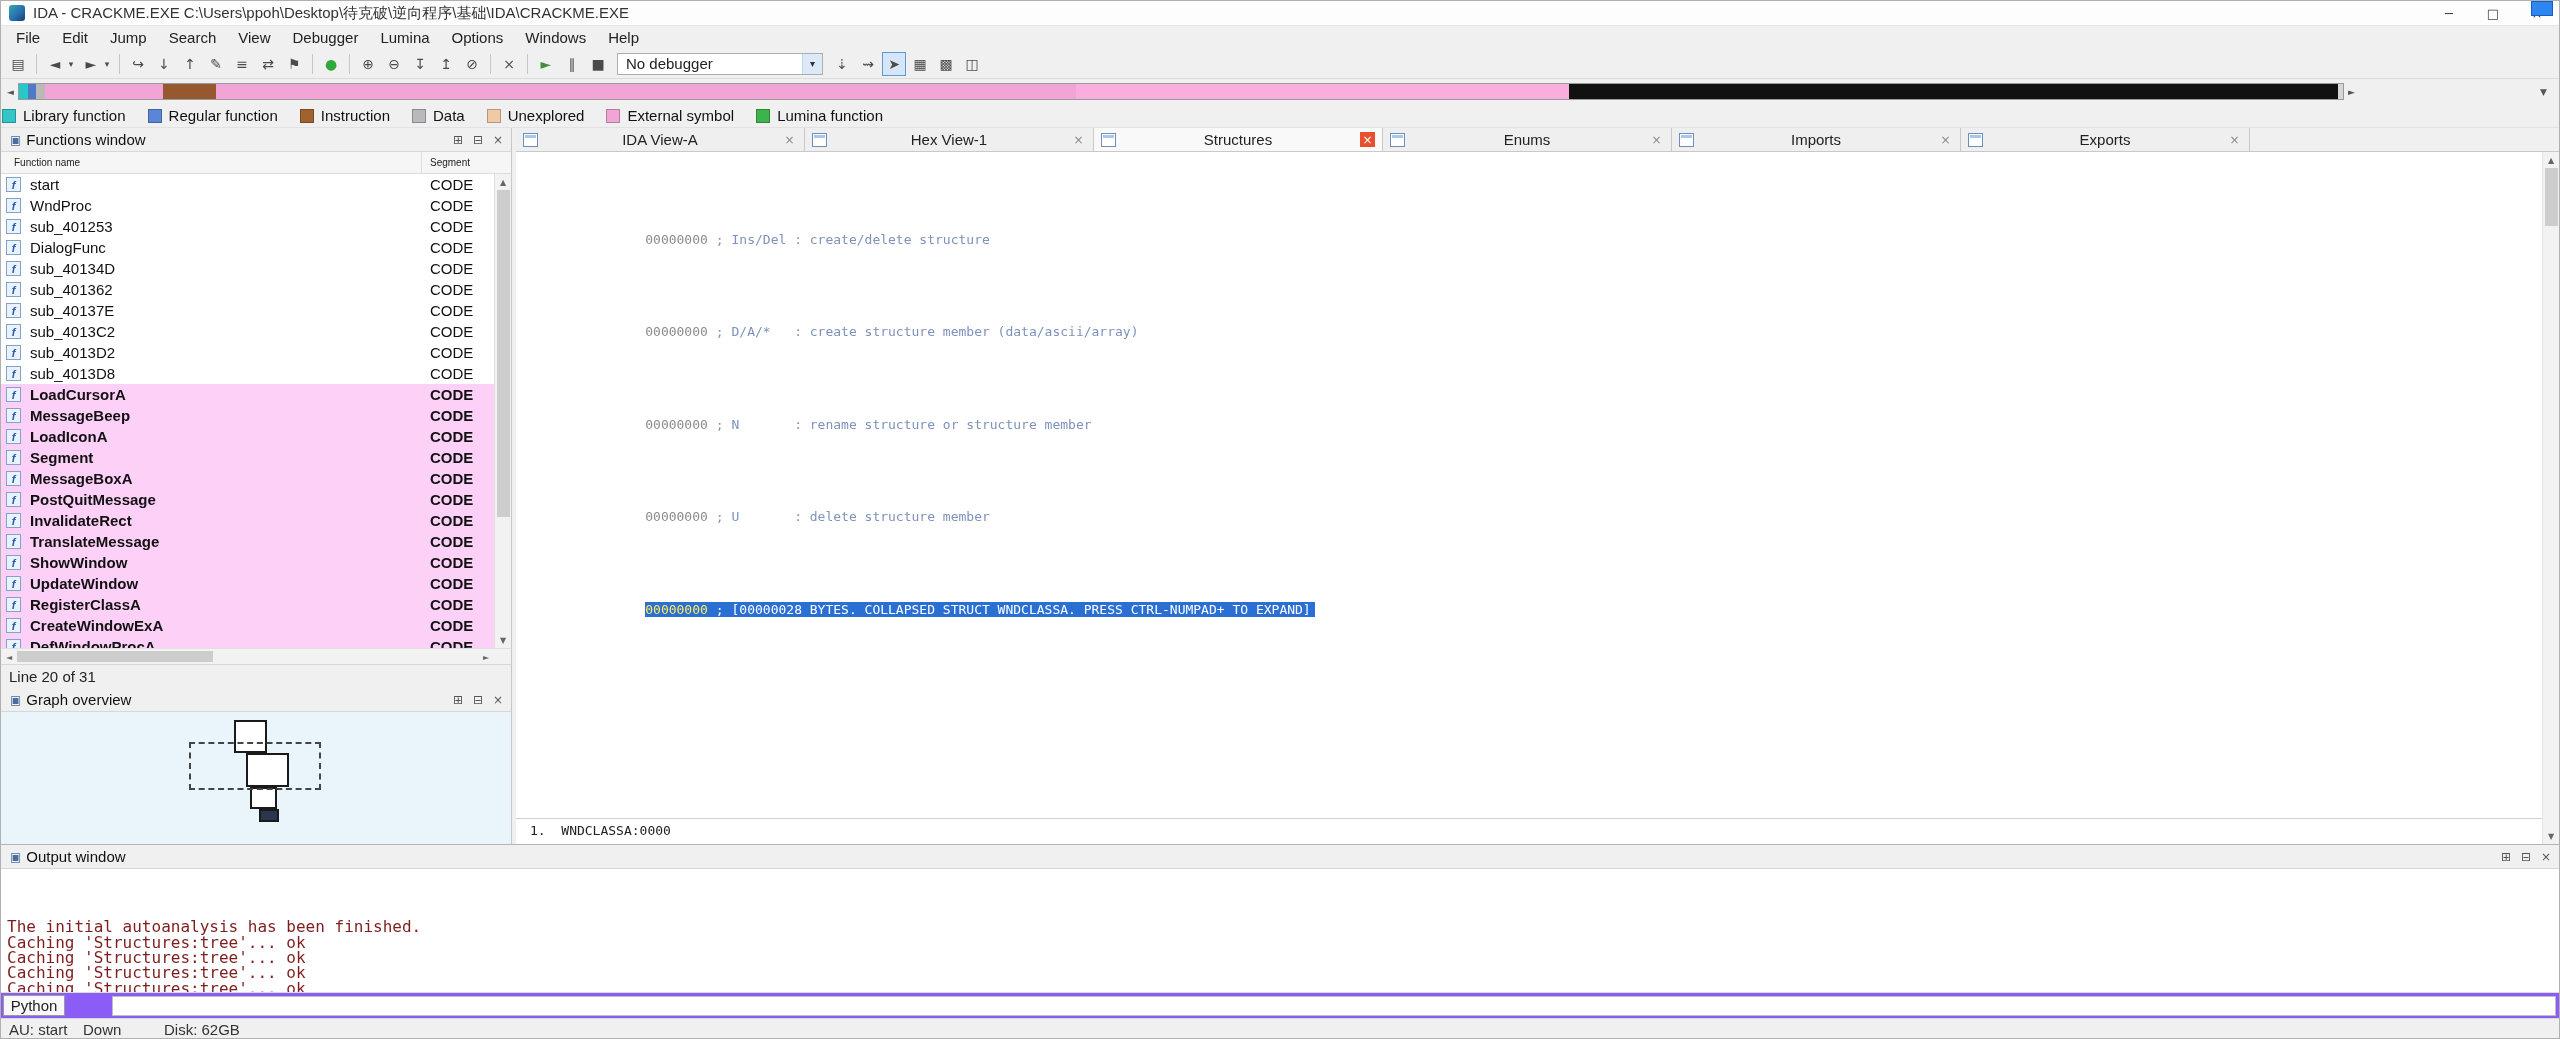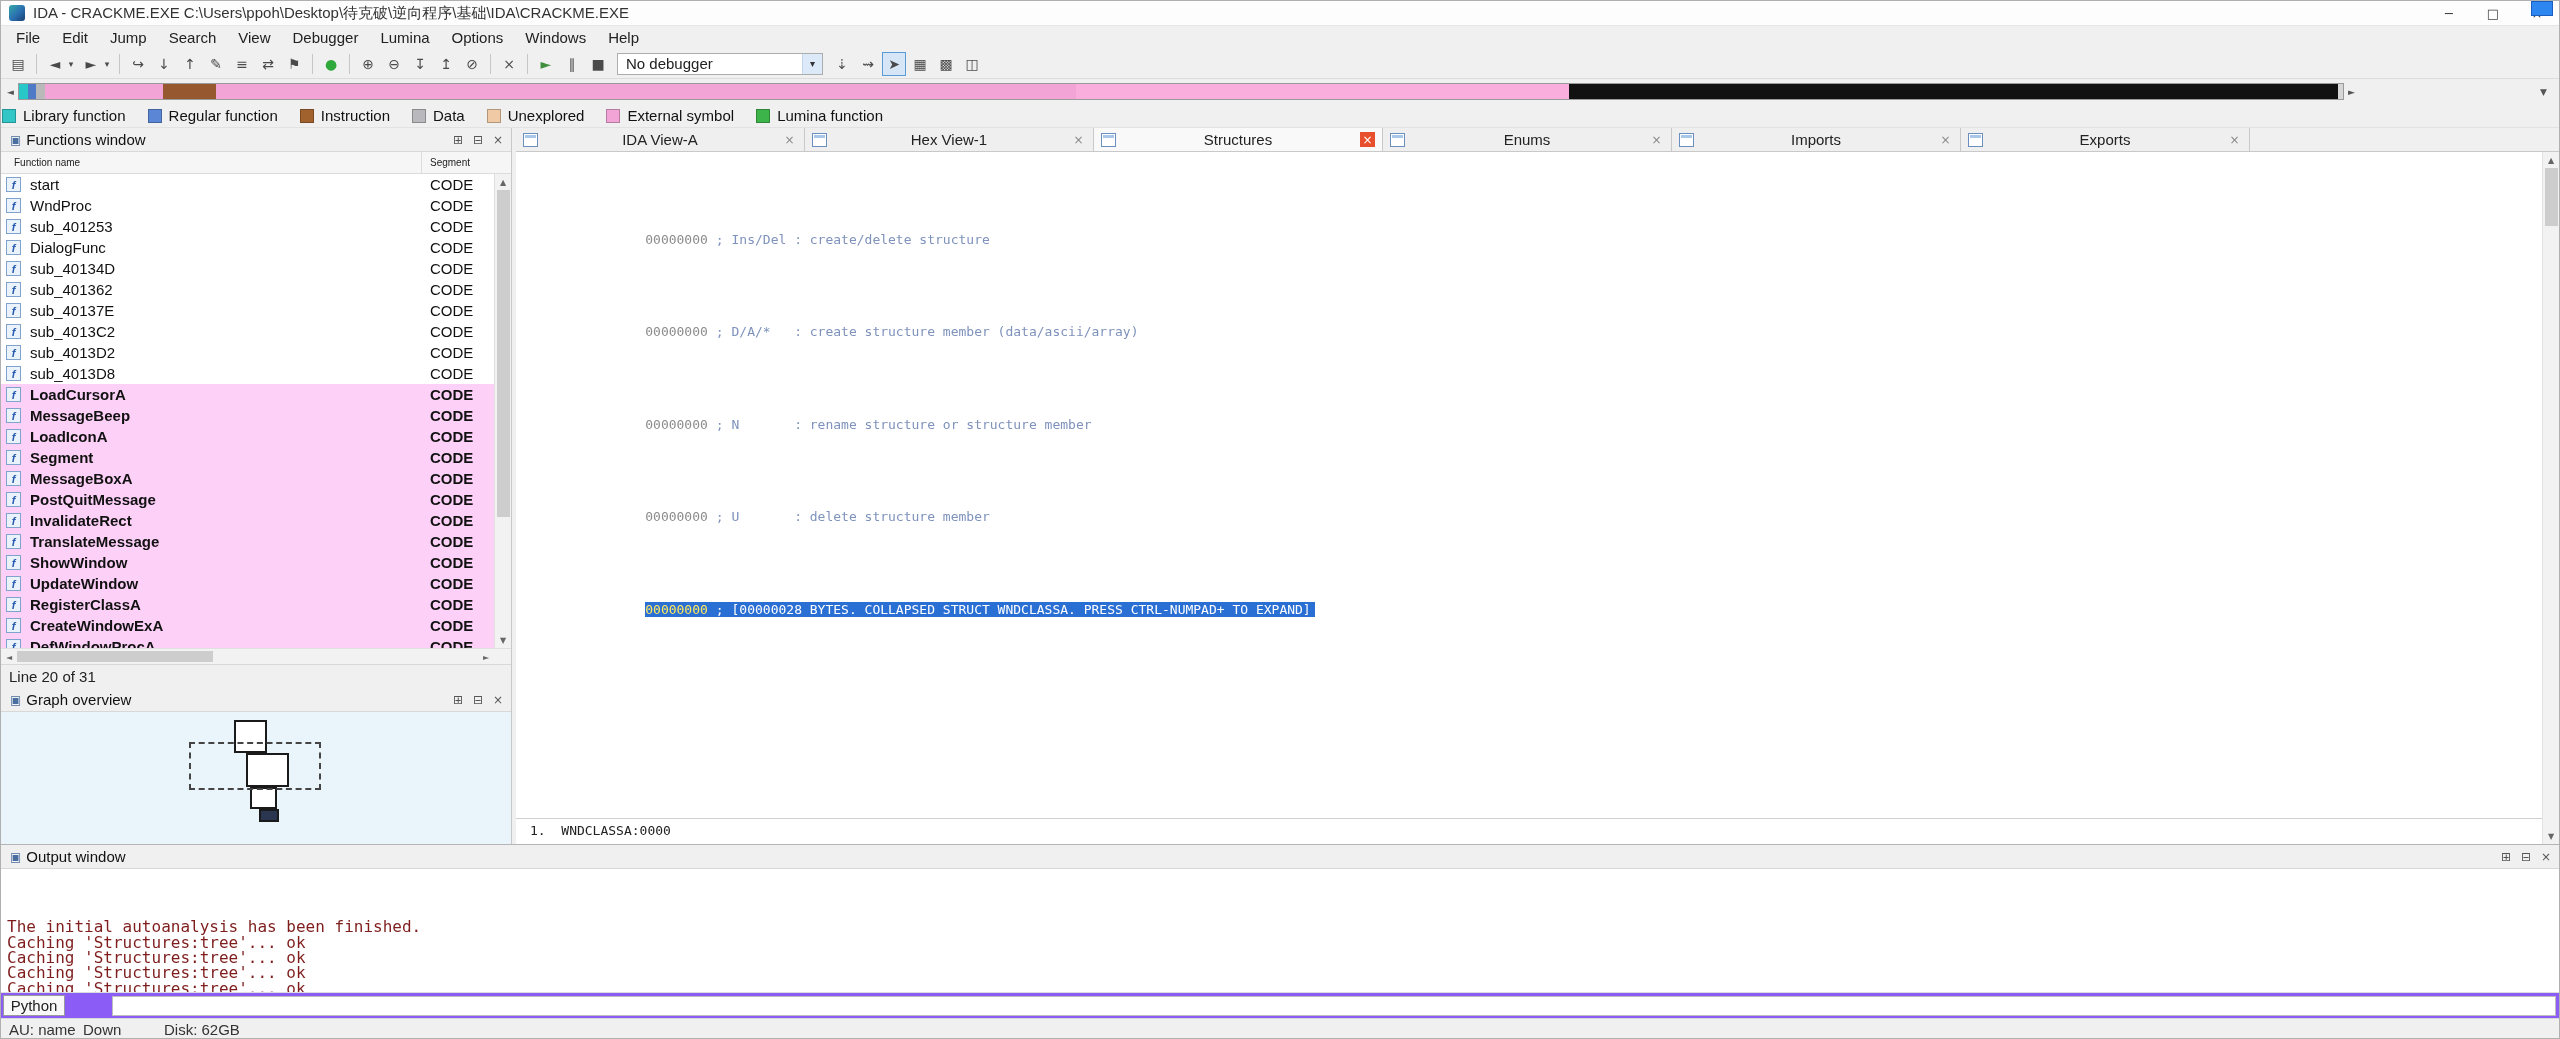--- a/index.html
+++ b/index.html
@@ -533,19 +533,19 @@
       <span class="ptbtn">×</span>
     </div>
     <div class="outtext">
       
     <div class="outline">The initial autoanalysis has been finished.</div><div class="outline">Caching 'Structures:tree'... ok</div><div class="outline">Caching 'Structures:tree'... ok</div><div class="outline">Caching 'Structures:tree'... ok</div><div class="outline">Caching 'Structures:tree'... ok</div></div>
     <div class="clirow">
       <div class="clitab">Python</div>
       <div class="cliinput"></div>
     </div>
     <div class="statusbar">
-      <span class="sb1">AU: name</span>
+      <span class="sb1">AU: start</span>
       <span class="sb2">Down</span>
       <span class="sb3">Disk: 62GB</span>
     </div>
   </div>
 
 </div>
 
 </body></html>

